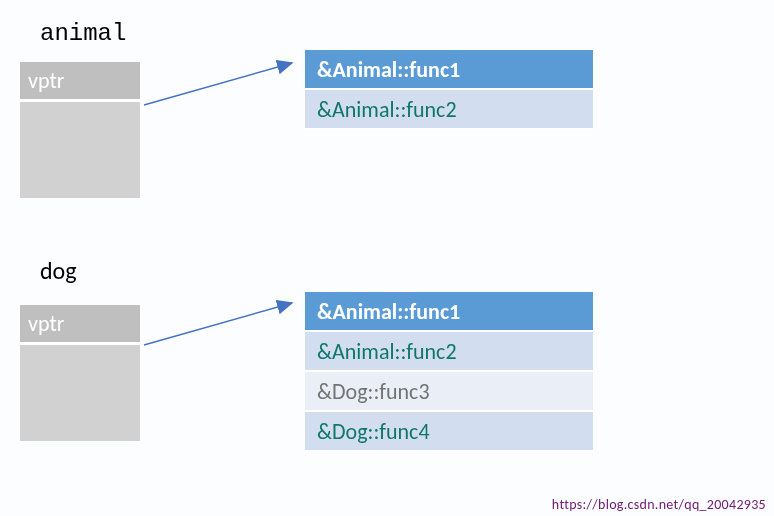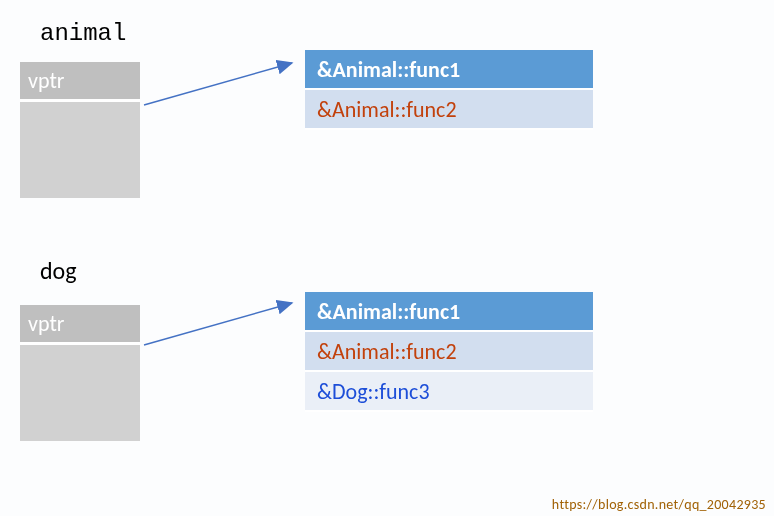--- a/index.html
+++ b/index.html
@@ -42,36 +42,36 @@
     padding: 6px 0 0 12px;
     border-bottom: 2px solid #fff;
   }
   .vtable-row.header {
     background: #5b9bd5;
     color: #fff;
     font-weight: bold;
   }
   .vtable-row.alt {
     background: #d2deef;
-    color: #c2410c;
+    color: #0f766e;
   }
   .vtable-row.alt2 {
     background: #eaeff7;
-    color: #1d4ed8;
+    color: #737373;
   }
   svg.arrow {
     position: absolute;
     overflow: visible;
   }
   .watermark {
     position: absolute;
     bottom: 3px;
     right: 8px;
     font-size: 14px;
-    color: #a16207;
+    color: #701a75;
     letter-spacing: .3px;
   }
 </style>
 </head>
 <body>
 
 <div class="obj-title" style="left:40px; top:20px;font-family:Liberation Mono, monospace;">animal</div>
 
 <div class="obj" style="left:20px; top:62px;">
   <div class="vptr-row">vptr</div>
@@ -105,15 +105,16 @@
       <path d="M0,0 L11,5 L0,10 Z" fill="#4472c4"></path>
     </marker>
   </defs>
   <line x1="4" y1="50" x2="152" y2="8" stroke="#4472c4" stroke-width="1.5" marker-end="url(#ah2)"></line>
 </svg>
 
 <div class="vtable" style="left:305px; top:292px;">
   <div class="vtable-row header">&amp;Animal::func1</div>
   <div class="vtable-row alt">&amp;Animal::func2</div>
   <div class="vtable-row alt2">&amp;Dog::func3</div>
+  <div class="vtable-row alt">&amp;Dog::func4</div>
 </div>
 
 <div class="watermark">https://blog.csdn.net/qq_20042935</div>
 
 </body></html>

